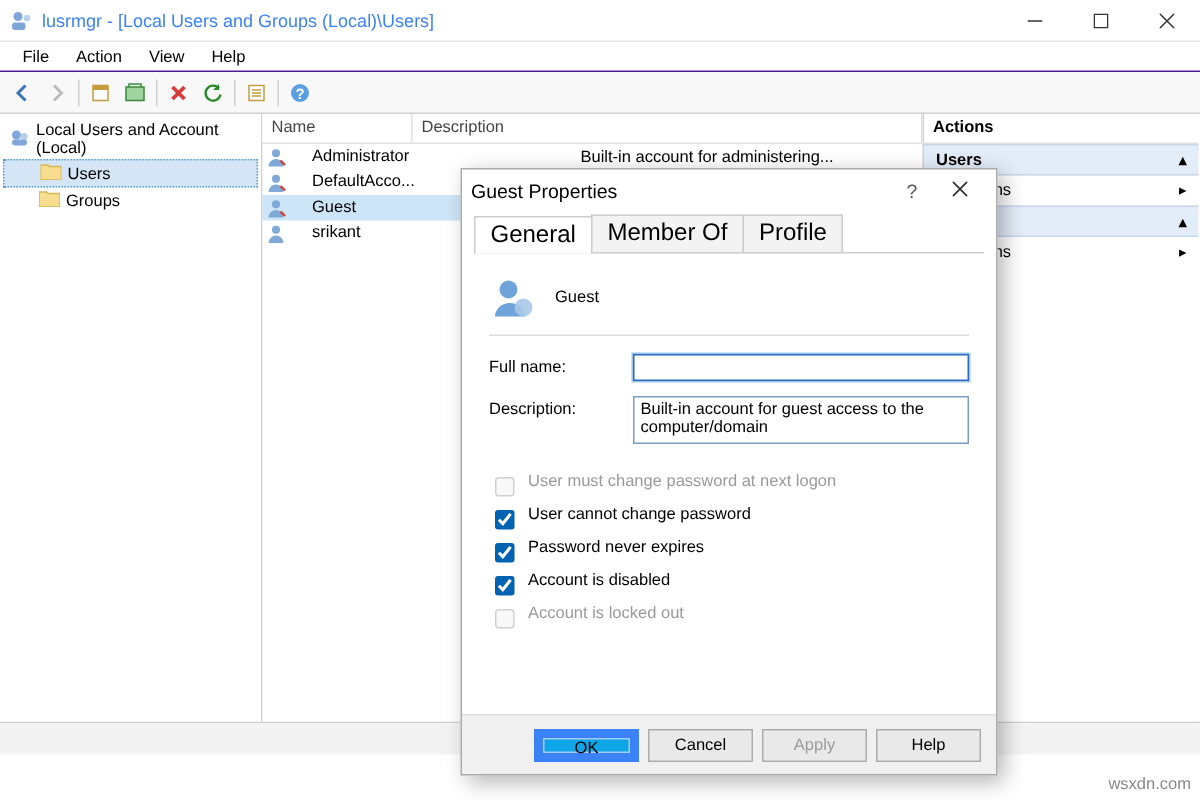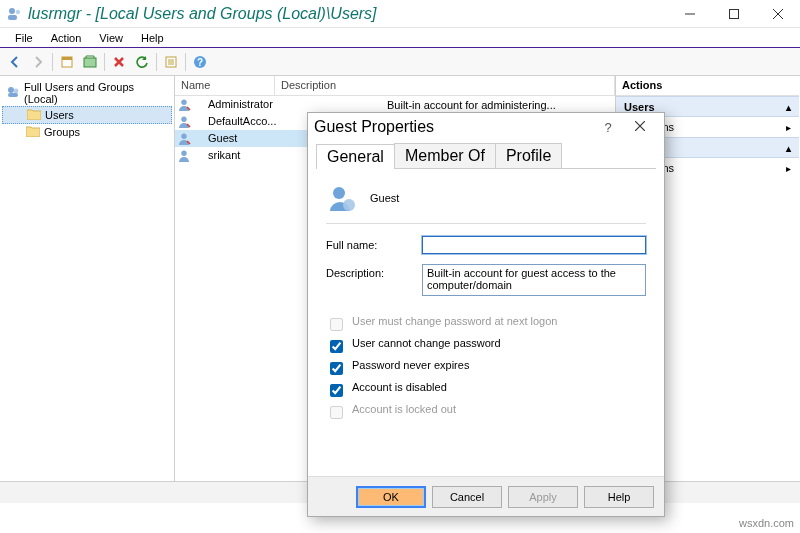--- a/index.html
+++ b/index.html
@@ -1,21 +1,21 @@
 <!DOCTYPE html>
 <html><head>
 <meta charset="utf-8">
 <style>
   * { box-sizing: border-box; font-family: "Segoe UI", Tahoma, sans-serif; }
   body { margin: 0; width: 800px; height: 533px; background: #fff; font-size: 11px; color: #000; overflow: hidden; }
 
   
   .titlebar { height: 28px; display: flex; align-items: center; padding: 0 0 0 6px; background: #fff; border-bottom: 1px solid #e5e5e5; }
   .titlebar .appicon { width: 16px; height: 16px; margin-right: 6px; }
-  .titlebar .title { color: #0f766e; font-size: 16px; flex: 1 1 auto; font-style: italic; }
+  .titlebar .title { color: #3b82f6; font-size: 12px; flex: 1 1 auto; }
   .winbtns { display: flex; }
   .winbtn { width: 44px; height: 28px; display: flex; align-items: center; justify-content: center; color: #666; }
   .winbtn svg { width: 10px; height: 10px; }
 
   
   .menubar { height: 20px; display: flex; align-items: center; padding: 0 6px; border-bottom: 1px solid #4c1d95; background: #fff; }
   .menubar span { padding: 2px 9px; }
 
   
   .toolbar { height: 28px; display: flex; align-items: center; padding: 0 4px; border-bottom: 1px solid #d0d0d0; background: #f8f8f8; gap: 1px; }
@@ -47,40 +47,40 @@
   .actitem { height: 20px; display: flex; align-items: center; justify-content: space-between; padding: 0 8px 0 22px; }
   .arrow::after { content: "▸"; font-size: 10px; }
   .dn::after { content: "▴"; font-size: 10px; }
 
   .statusbar { height: 22px; border-top: 1px solid #d0d0d0; background: #f3f3f3; }
 
   
   .backdrop { position: absolute; left: 0; top: 0; width: 800px; height: 533px; pointer-events: none; }
   .dialog { position: absolute; left: 307px; top: 112px; width: 358px; height: 405px; background: #fff; border: 1px solid #aaa; box-shadow: 4px 4px 14px rgba(0,0,0,.3); pointer-events: auto; }
   .dlgtitle { height: 28px; display: flex; align-items: center; padding: 0 6px; }
-  .dlgtitle span.t { flex: 1; font-size: 16px; }
+  .dlgtitle span.t { flex: 1; font-size: 13px; }
   .dlghelp { width: 28px; text-align: center; color: #555; font-size: 13px; }
   .dlgclose { width: 36px; text-align: center; }
   .dlgclose svg { width: 10px; height: 10px; }
   .tabs { display: flex; margin: 2px 8px 0 8px; border-bottom: 1px solid #ccc; }
   .tab { padding: 3px 10px; border: 1px solid #ccc; border-bottom: none; background: #f3f3f3; margin-right: -1px; font-size: 16px; }
   .tab.active { background: #fff; position: relative; top: 1px; }
   .tabbody { padding: 10px 18px; }
   .identity { display: flex; align-items: center; gap: 14px; padding: 4px 0 10px 0; border-bottom: 1px solid #ddd; margin-bottom: 12px; }
   .identity .big { width: 30px; height: 30px; }
   .formrow { display: flex; align-items: flex-start; margin-bottom: 10px; }
   .formrow label { width: 96px; padding-top: 3px; }
   .formrow input, .formrow textarea { flex: 1; border: 1px solid #7a9ec6; padding: 2px 4px; font: inherit; resize: none; }
   .formrow textarea { height: 32px; }
   .chk { display: flex; gap: 6px; margin: 3px 0; }
   .chk input { width: 13px; height: 13px; accent-color: #0063b1; }
   .chk.disabled { color: #9a9a9a; }
   .dlgbtns { position: absolute; left: 0; right: 0; bottom: 0; height: 40px; background: #f0f0f0; border-top: 1px solid #ddd; display: flex; align-items: center; justify-content: flex-end; gap: 6px; padding: 0 10px; }
   .dlgbtns button { width: 70px; height: 22px; font: inherit; background: #e9e9e9; border: 1px solid #adadad; }
-  .dlgbtns button.primary { border: 2px solid #3b82f6; background: #fdba74; box-shadow: inset 0 0 0 1px #a3cdef; }
+  .dlgbtns button.primary { border: 6px solid #3b82f6; background: #0ea5e9; box-shadow: inset 0 0 0 1px #a3cdef; }
   .dlgbtns button:disabled { color: #9a9a9a; }
 
   .watermark { position: absolute; right: 6px; bottom: 4px; font-size: 11px; color: #888; font-family: Arial; }
 </style>
 </head>
 <body>
 
 <div class="titlebar">
   <span class="appicon">
     <svg viewBox="0 0 16 16">
@@ -170,21 +170,21 @@
 
 <div class="mainrow">
 
   <div class="treepane">
     <div class="treenode">
       <span><svg width="14" height="14" viewBox="0 0 14 14">
             <circle cx="5" cy="5" r="3" fill="#7ea6d8"></circle>
             <circle cx="10" cy="6" r="2.4" fill="#b4cfec"></circle>
             <rect x="2" y="8" width="10" height="4" rx="2" fill="#7ea6d8"></rect>
           </svg></span>
-      <span>Full Users and Groups (Local)</span>
+      <span>Local Users and Account (Local)</span>
     </div>
     <div class="treenode indent sel">
       <span><svg width="14" height="12" viewBox="0 0 14 12">
             <path d="M0 2 h5 l1 1 h8 v9 h-14 z" fill="#f7dd8d" stroke="#d6b556"></path>
           </svg></span>
       <span>Users</span>
     </div>
     <div class="treenode indent">
       <span><svg width="14" height="12" viewBox="0 0 14 12">
             <path d="M0 2 h5 l1 1 h8 v9 h-14 z" fill="#f7dd8d" stroke="#d6b556"></path>

